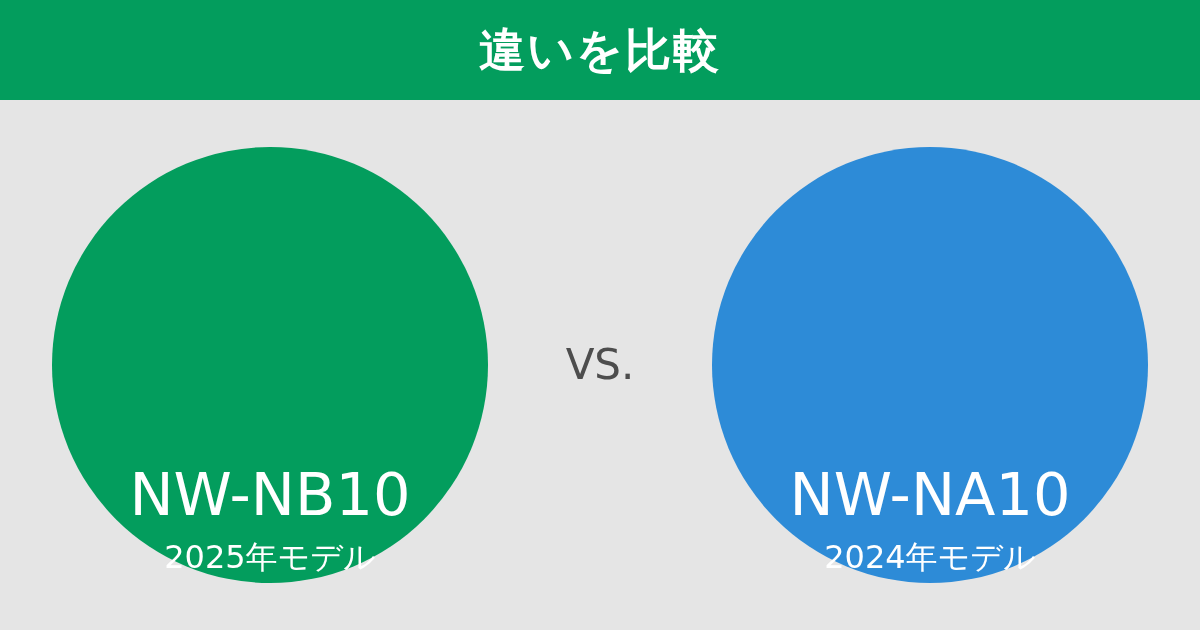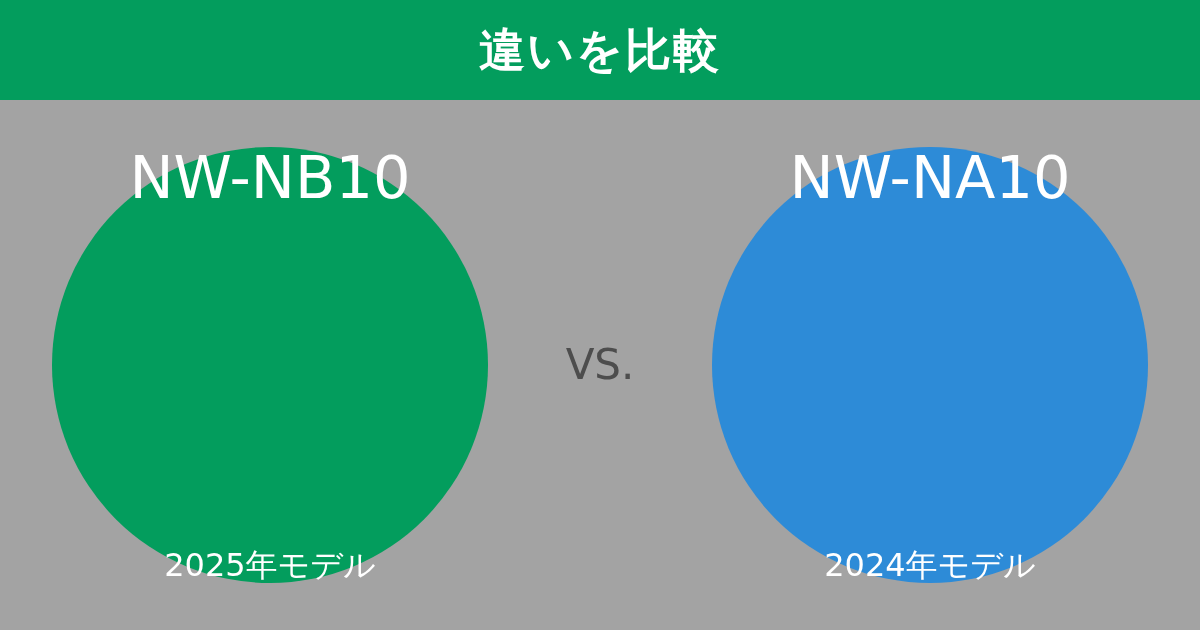--- a/index.html
+++ b/index.html
@@ -11,21 +11,21 @@
     height: 630px;
     background: #ffffff;
     font-family: "Liberation Sans", "DejaVu Sans", sans-serif;
     overflow: hidden;
   }
 
   .poster {
     position: relative;
     width: 1200px;
     height: 630px;
-    background: #a3a3a3;
+    background: #e5e5e5;
   }
 
   
   .header-band {
     position: absolute;
     left: 0;
     top: 0;
     width: 1200px;
     height: 100px;
     background: #039d5d;
@@ -53,21 +53,21 @@
   }
 
   .circle {
     position: absolute;
     width: 436px;
     height: 436px;
     border-radius: 50%;
     display: flex;
     flex-direction: column;
     align-items: center;
-    justify-content: space-between;
+    justify-content: flex-end;
     box-sizing: border-box;
     top: 47px;
   }
   .circle.left {
     left: 52px;
     background: #039d5d;
   }
   .circle.right {
     left: 712px;
     background: #2d8bd7;
@@ -82,21 +82,21 @@
     letter-spacing: 0px;
     margin: 0 0 6px 0;
     font-family: "DejaVu Sans", "Liberation Sans", sans-serif;
   }
   .model-year {
     color: #ffffff;
     font-size: 32px;
     font-weight: 400;
     line-height: 1.1;
     white-space: nowrap;
-    margin: 0;
+    margin: 8px;
     font-family: "DejaVu Sans", "Liberation Sans", sans-serif;
   }
 
   .vs-badge {
     position: absolute;
     left: 500px;
     top: 220px;
     width: 200px;
     height: 90px;
     display: flex;

